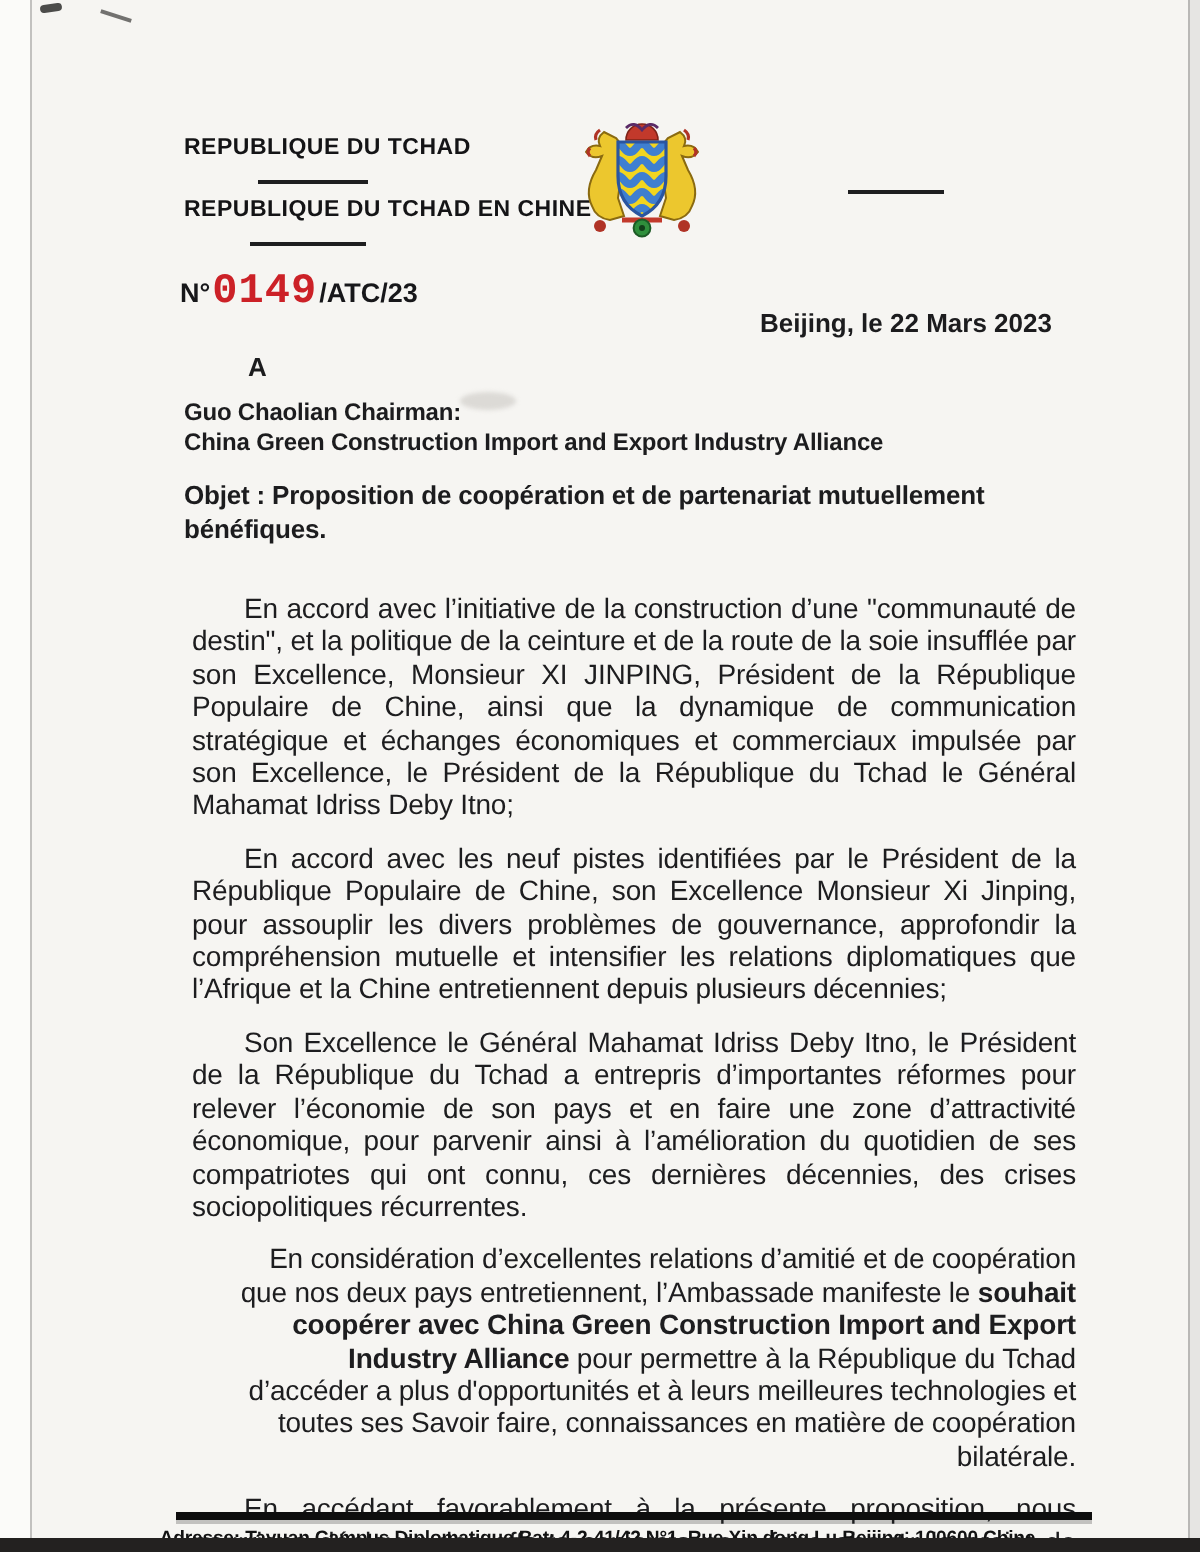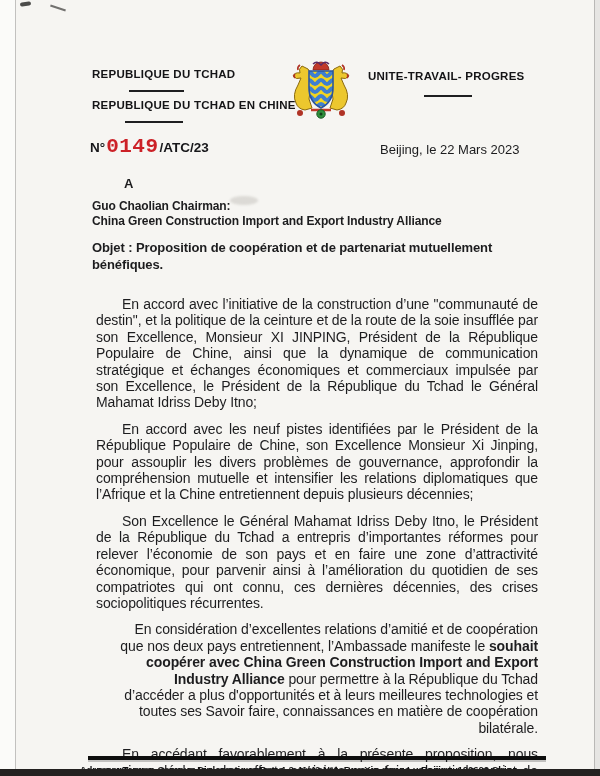--- a/index.html
+++ b/index.html
@@ -29,21 +29,21 @@
   .rule { position:absolute; height:2px; background:#1e1e20; }
   .rule-1 { left:129px; top:90px; width:55px; }
   .rule-2 { left:125px; top:121px; width:58px; }
   .rule-3 { left:424px; top:95px; width:48px; }
   .emblem { position:absolute; left:287px; top:57px; width:68px; height:64px; }
 
   
   .ref { position:absolute; left:90px; top:135px; display:flex; align-items:baseline; }
   .ref-prefix, .ref-suffix { font-weight:bold; font-size:13.5px; color:#17171a; }
   .ref-number { font-family:Liberation Mono, monospace; font-weight:bold; font-size:21px; color:#cc2127; letter-spacing:.5px; margin:0 1px; }
-  .dateline { position:absolute; left:368px; top:142px; font-weight:normal; font-size:13px;padding-left:12px; }
+  .dateline { position:absolute; left:368px; top:154px; font-weight:bold; font-size:13px;padding-left:12px; }
 
   .salutation { position:absolute; left:124px; top:176px; font-weight:bold; font-size:13px; }
 
   .addressee { position:absolute; left:92px; top:199px; font-weight:bold; font-size:12px; line-height:15px; letter-spacing:-.1px; }
 
   .subject { position:absolute; left:92px; top:239px; width:458px; font-weight:bold; font-size:13px; line-height:17px; letter-spacing:-.1px; }
   .subject-label { }
 
   
   .letter-body { position:absolute; left:96px; top:296px; width:442px; font-size:14px; line-height:16.4px; letter-spacing:-.1px; color:#1d1d1f; }
@@ -97,21 +97,20 @@
       <path d="M22,14 h24 v17 q0,14 -12,20 q-12,-6 -12,-20 z" fill="none" stroke="#2a55a0" stroke-width="1.6"></path>
 
       <circle cx="13" cy="56" r="3" fill="#b03326"></circle>
       <circle cx="55" cy="56" r="3" fill="#b03326"></circle>
       <path d="M24,53 h20" stroke="#c2392b" stroke-width="2.5"></path>
       <circle cx="34" cy="57" r="4.2" fill="#2f8f3c" stroke="#1d5a26" stroke-width="1"></circle>
       <circle cx="34" cy="57" r="1.5" fill="#12401a"></circle>
     </svg>
   </div>
 
-  <div class="lh-line motto">UNITE-TRAVAIL- PROGRES</div>
   <div class="rule rule-3"></div>
 
   <div class="ref">
     <span class="ref-prefix">N°</span>
     <span class="ref-number">0149</span>
     <span class="ref-suffix">/ATC/23</span>
   </div>
   <div class="dateline">Beijing, le 22 Mars 2023</div>
 
   <div class="salutation">A</div>

